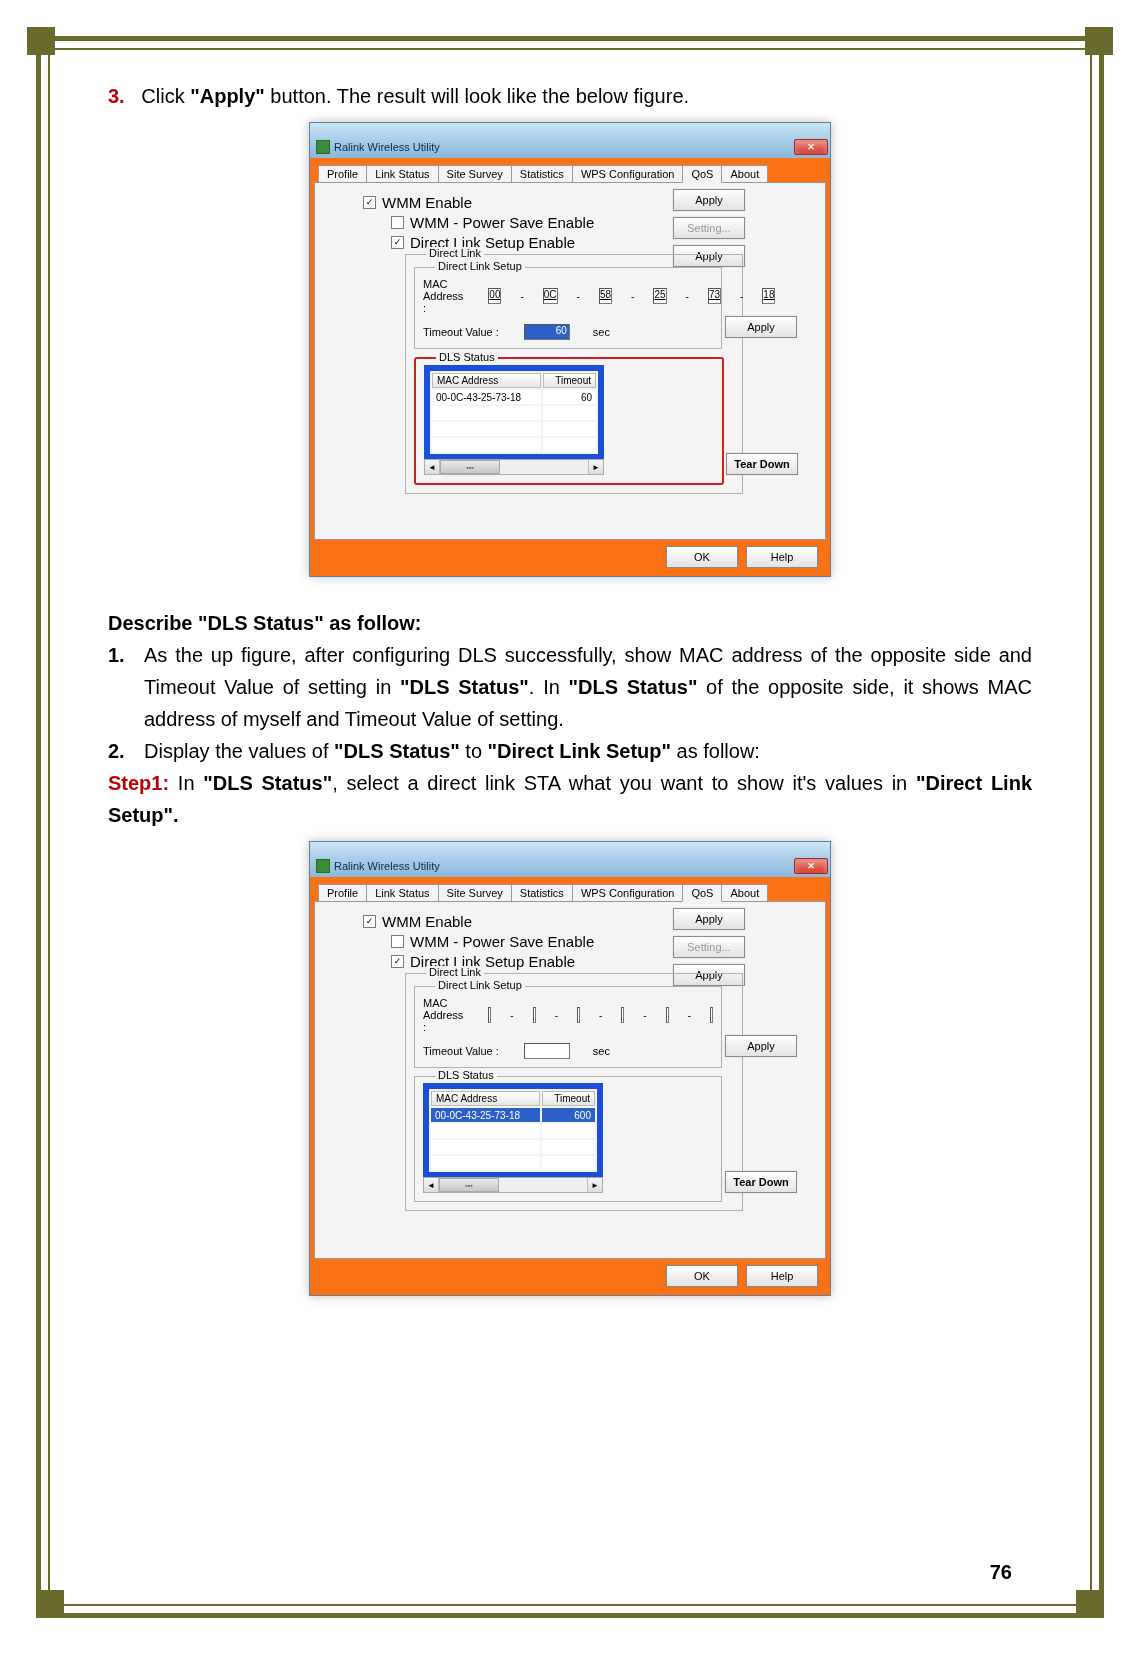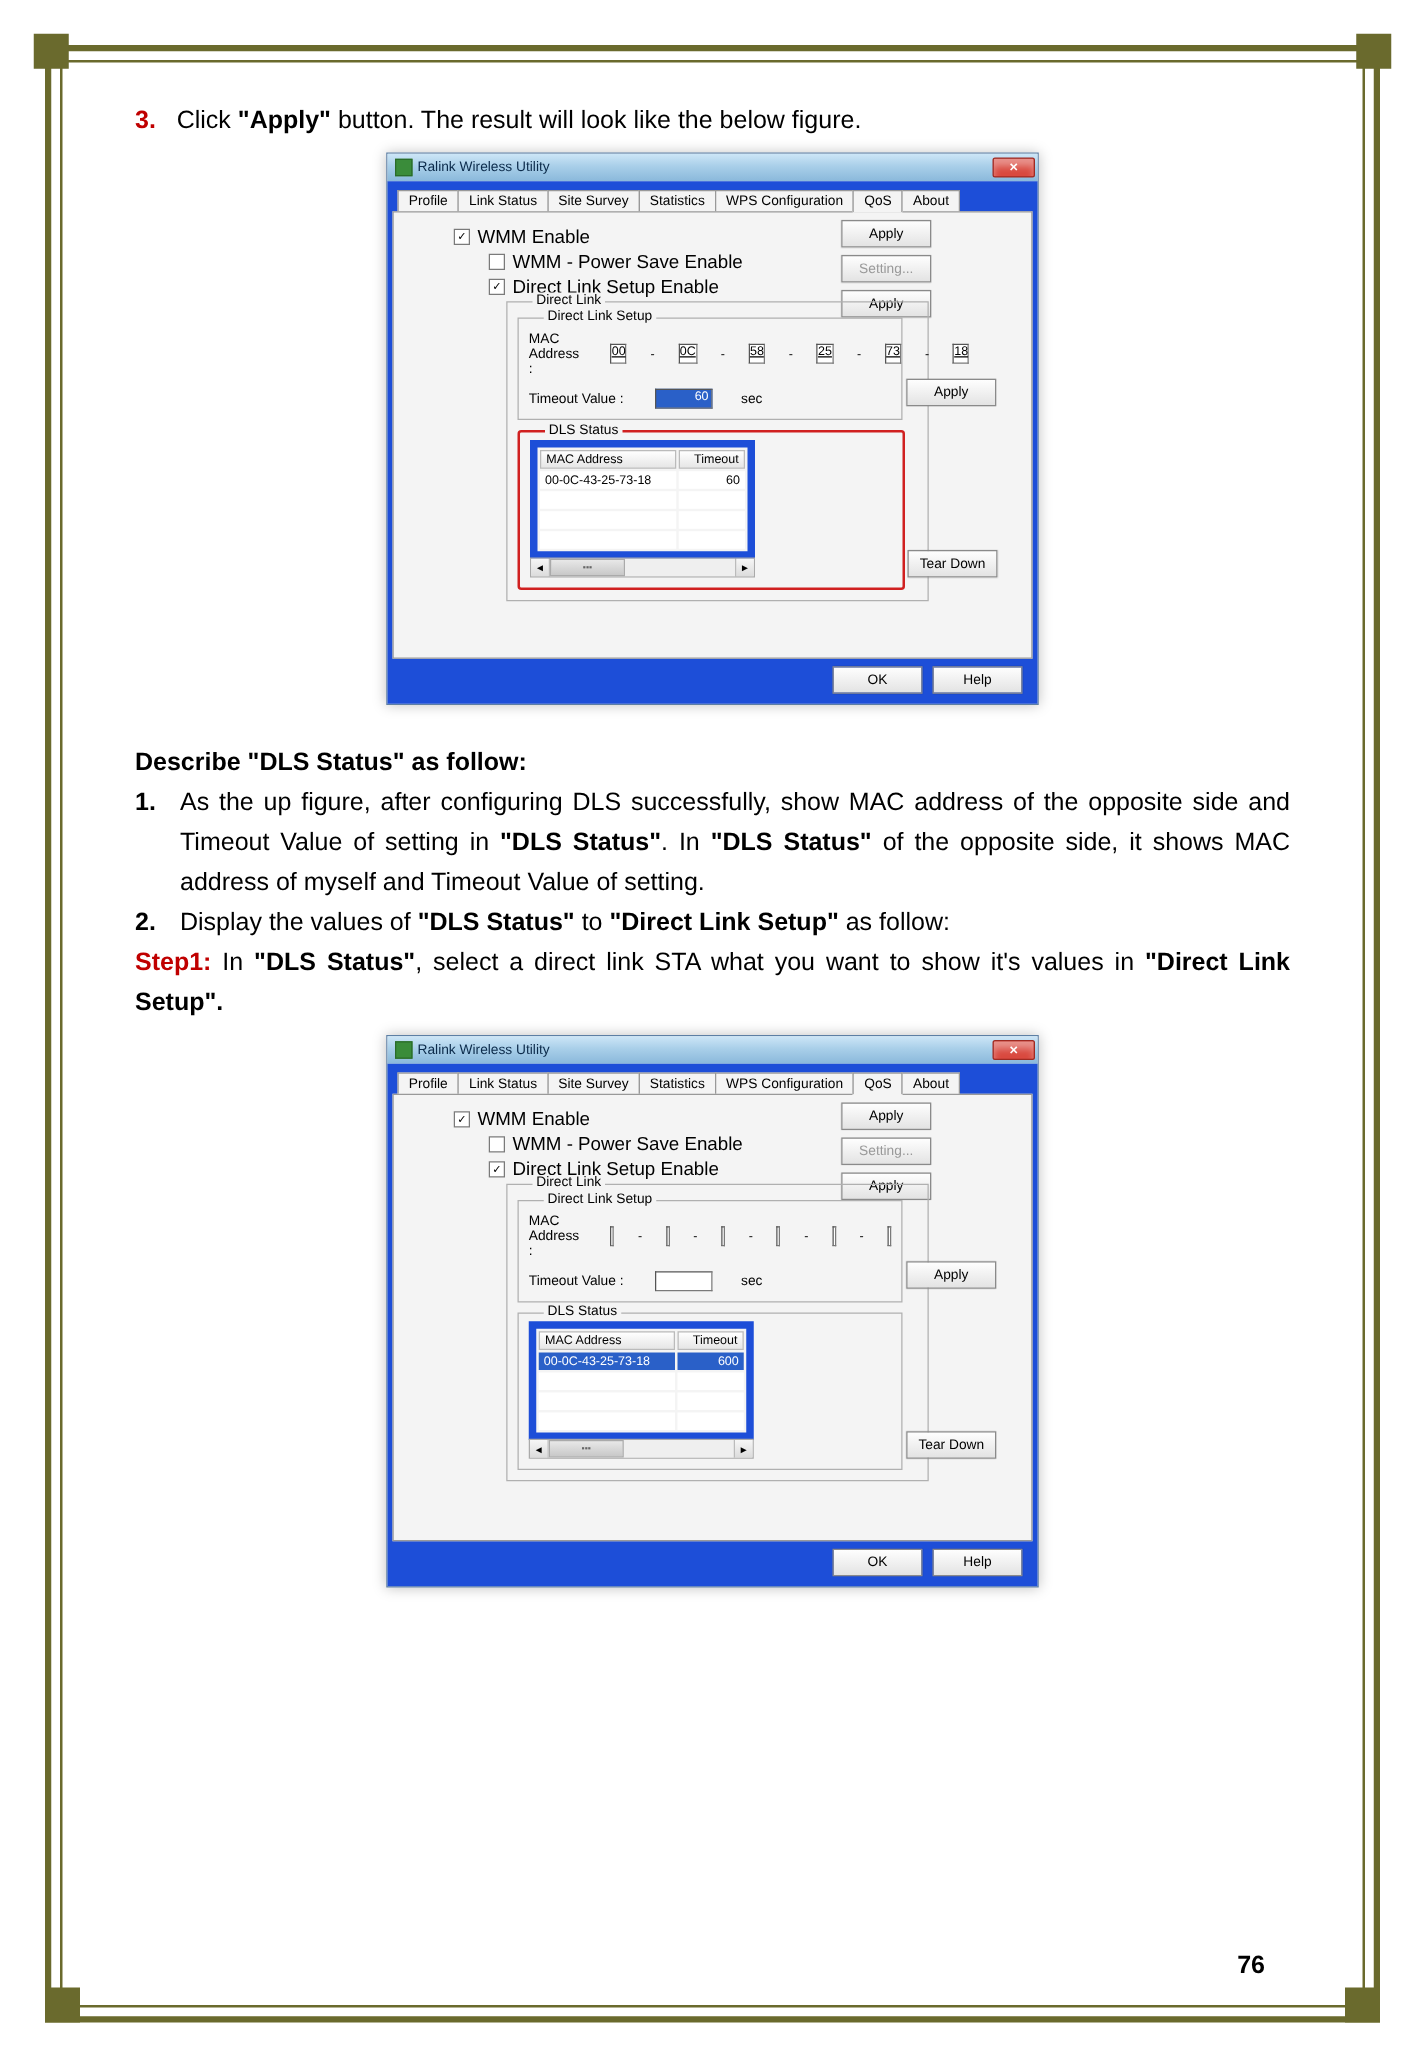--- a/index.html
+++ b/index.html
@@ -59,36 +59,36 @@
     box-shadow: 0 0 10px rgba(0,0,0,0.25);
     font: 11px "Tahoma", "MS Sans Serif", sans-serif;
     color: #000;
     background: #f4f4f4;
   }
   .win-titlebar {
     height: 22px;
     background: linear-gradient(180deg,#cde6f7 0%, #a9cfe9 45%, #8ab8db 100%);
     display: flex;
     align-items: center;
-    padding: 0 2px 0 6px;
+    padding: 13px 2px 0 6px;
   }
   .win-title { color: #0b2a4a; font-size:11px; flex:1; }
   .win-icon {
     width: 12px; height:12px; background:#3a8c3a; border:1px solid #2a6b2a; margin-right:4px;
   }
   .win-close {
     width: 32px; height: 14px;
     background: #d9493f;
     border: 1px solid #9f2a22;
     border-radius: 2px;
     display:flex; align-items:center; justify-content:center;
     color:#fff; font-size:9px; font-weight:bold;
     box-shadow: inset 0 6px 6px rgba(255,255,255,0.4);
   }
-  .win-body { background:#1d4ed8; padding:4px 4px 8px 4px; }
+  .win-body { background:#f97316; padding:4px 4px 8px 4px; }
   .tabs { display:flex; padding: 2px 0 0 4px; }
   .tab {
     padding: 2px 8px;
     border:1px solid #999;
     border-bottom:none;
     background:#f4f4f4;
     font-size:11px;
     margin-right:-1px;
     cursor:default;
     position:relative;
@@ -153,21 +153,21 @@
   }
   .dls-table td { padding:1px 4px; height:12px; background:#fff; }
   .dls-table tr.selected td { background:#2a60c8; color:#fff; }
   .scrollbar {
     display:flex; border:1px solid #aaa; height:14px; margin-top:-1px;
   }
   .sb-btn { width:14px; background:linear-gradient(180deg,#f6f6f6,#dcdcdc); display:flex;align-items:center;justify-content:center;font-size:8px; border-right:1px solid #bbb;}
   .sb-btn:last-child { border-right:none; border-left:1px solid #bbb; }
   .sb-track { flex:1; background:#efefef; }
   .sb-thumb { width:60px; height:100%; background:linear-gradient(180deg,#e8e8e8,#c8c8c8); border:1px solid #aaa; box-sizing:border-box; display:flex;align-items:center;justify-content:center;font-size:7px;color:#666; }
-  .teardown-col { position:absolute; right:-76px; bottom:8px; }
+  .teardown-col { position:absolute; right:-76px; bottom:8px;font-weight:bold; }
   .highlight-red .group.dls-box { border:2px solid #d02020; border-radius:3px; }
   .bottom-btns { display:flex; justify-content:flex-end; gap:8px; margin:6px 8px 0 0; }
   .apply-right2 { position:absolute; right:-76px; top:48px; }
 </style>
 </head>
 <body>
 
 <div class="outer-border"></div>
 <div class="inner-border"></div>
 

